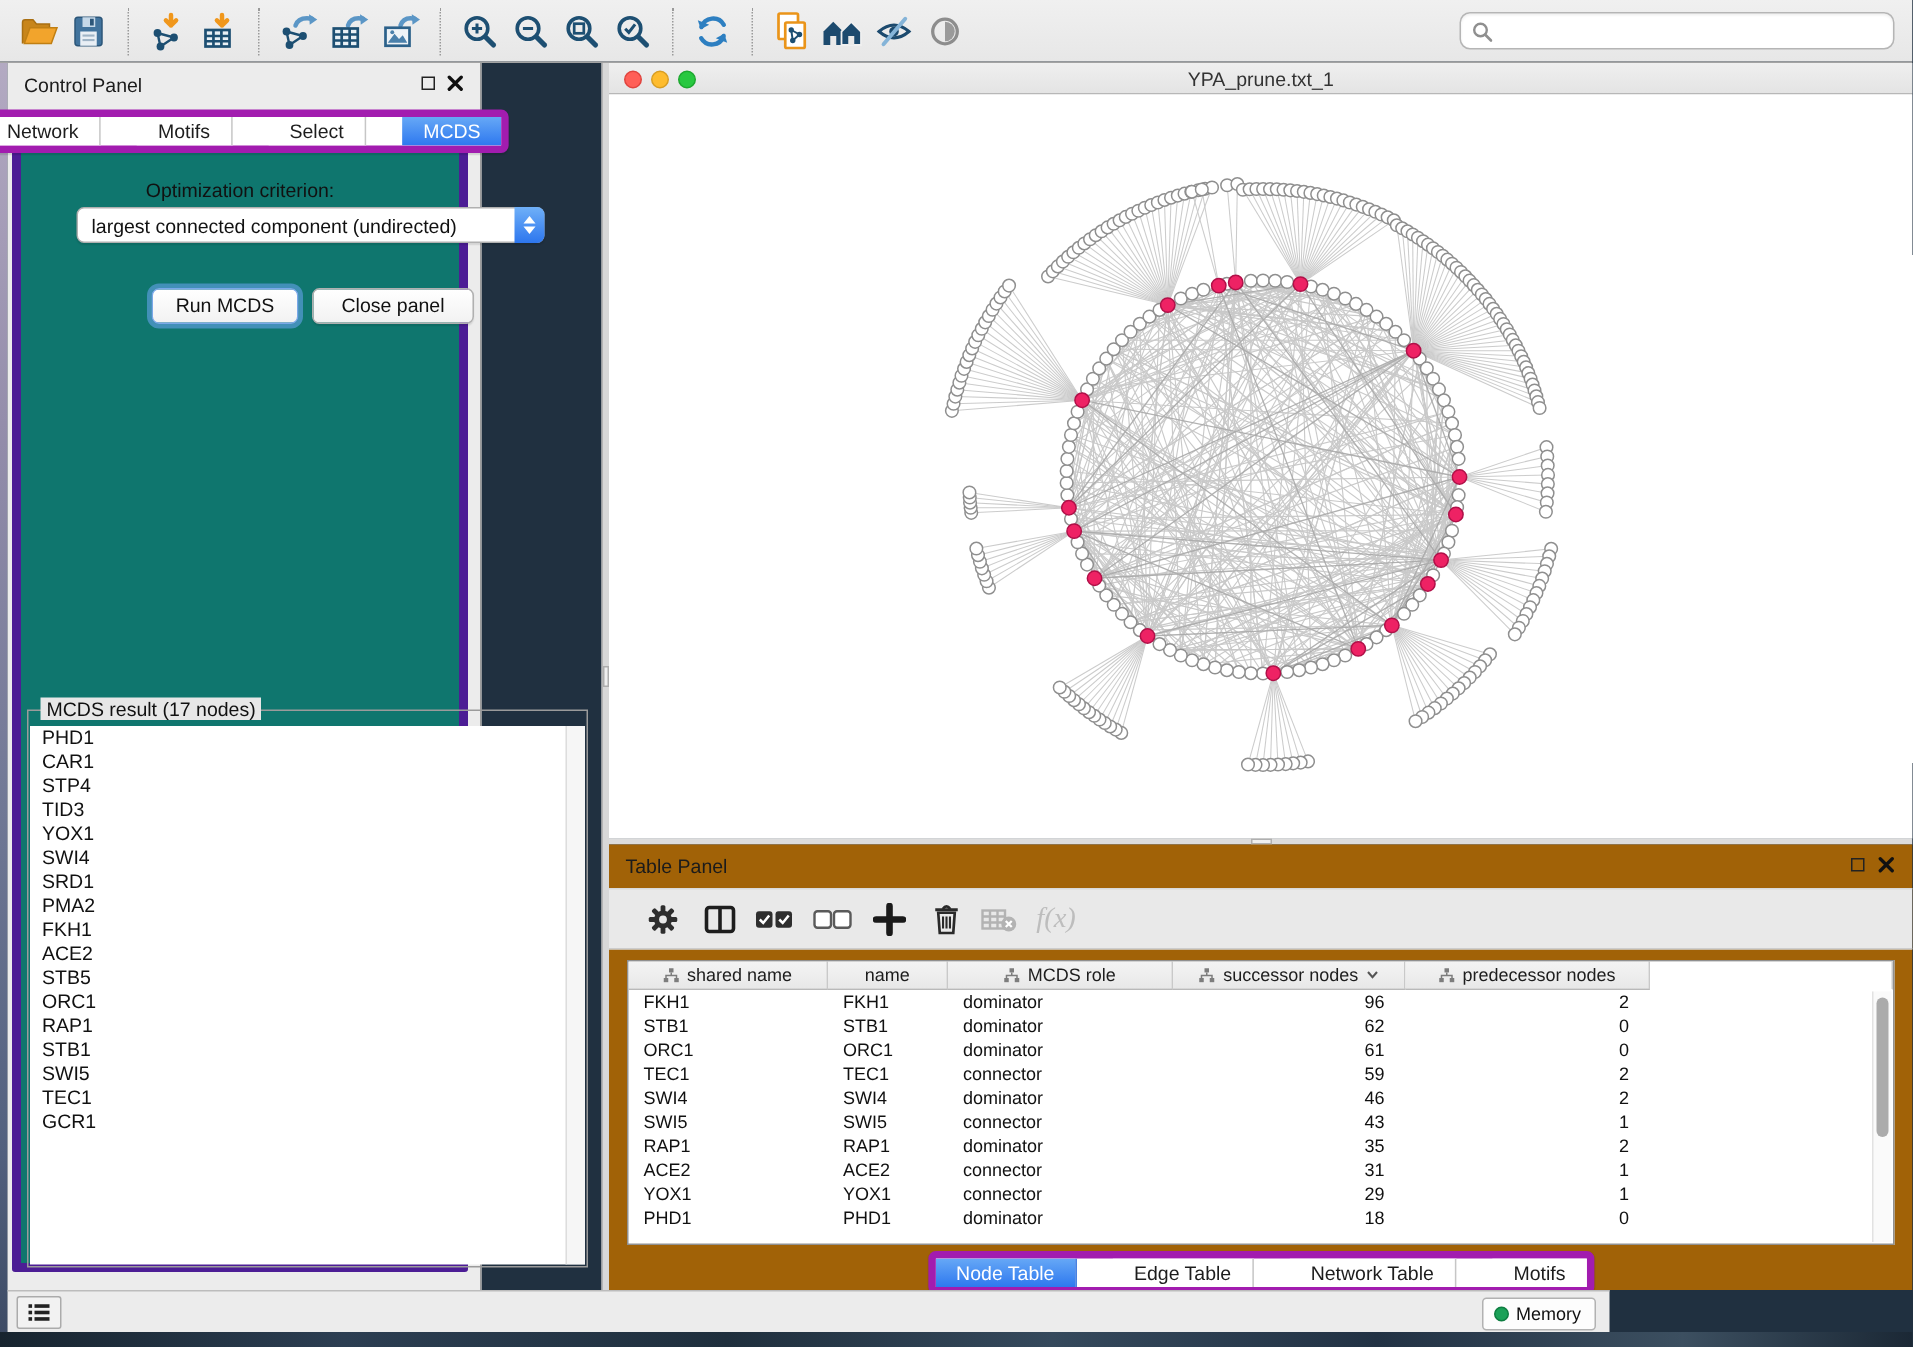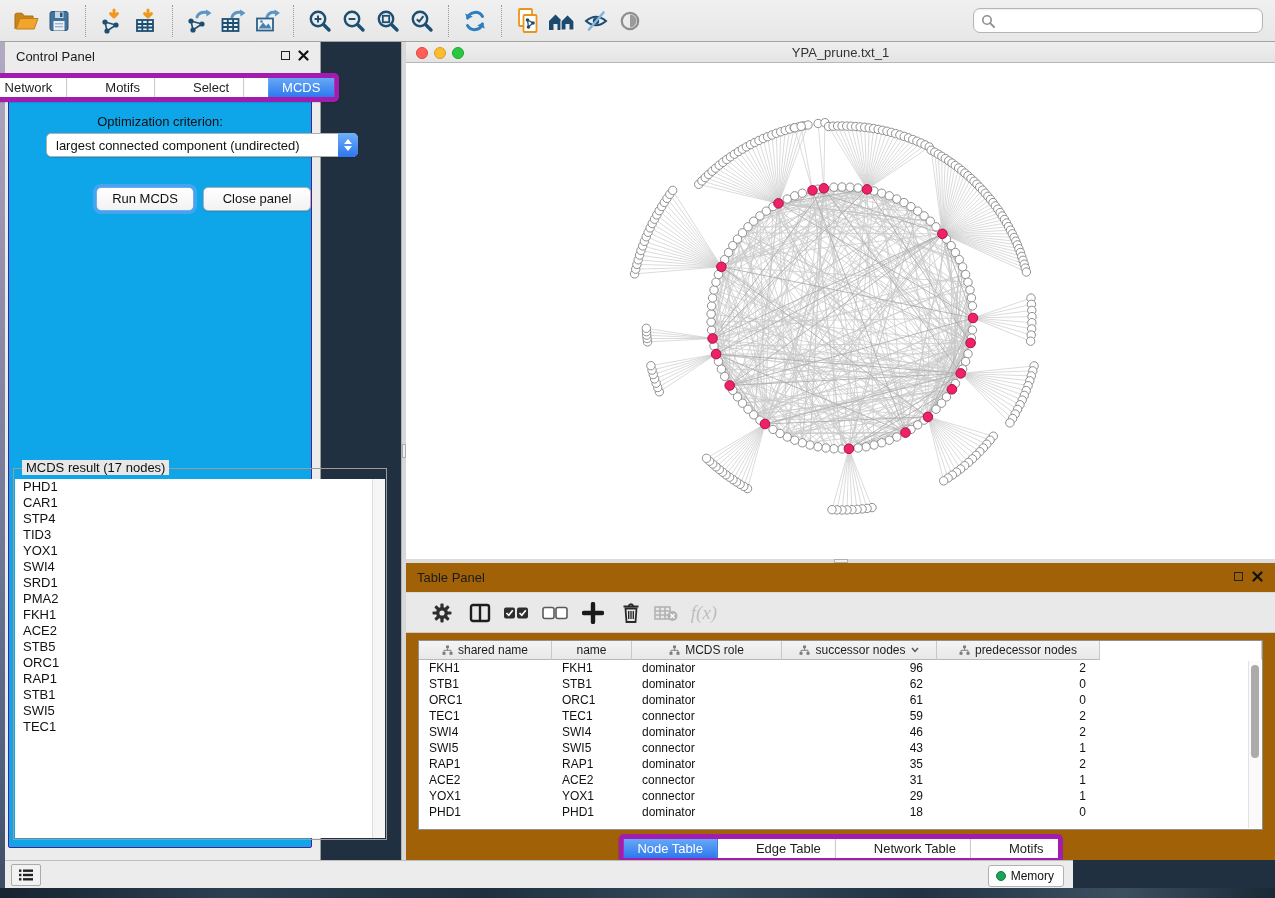--- a/index.html
+++ b/index.html
@@ -31,21 +31,21 @@
   .float-icon { position:absolute; top:9px; width:9px; height:9px; border:1.5px solid #222; background:transparent; }
   .close-icon { position:absolute; top:8px; width:11px; height:11px; }
   .cp-float { right:30px; } .cp-close { right:11px; }
   .seg { display:inline-flex; background:#fff; border:5px solid #a21caf; border-radius:5px; overflow:hidden;
     box-shadow:0 1px 1px rgba(0,0,0,.12);gap:24px; }
   .seg-item { padding:2px 14px; font-size:13px; color:#1d1d1d; background:#fff; border-right:1px solid #c6c6c6; white-space:nowrap; }
   .seg-item:last-child { border-right:none; }
   .seg-item.active { background:linear-gradient(#66a8f6,#2e78ef); color:#fff; border-right-color:#2b6ddd; }
   .cp-tabs { position:absolute; top:31px; left:50%; transform:translateX(-50%); z-index:2; }
   .cp-content { position:absolute; left:3px; right:8px; top:43px; bottom:12px;
-    background:#0ea5e9; border:1px solid #4c1d95; border-radius:2px; }
+    background:#0f766e; border:6px solid #4c1d95; border-radius:2px; }
   .opt-label { position:absolute; top:28px; left:0; right:0; text-align:center; font-size:13px; color:#111; }
   .criterion-select { position:absolute; left:37px; top:47px; width:312px; height:24px; background:#fff;
     border:1px solid #b0b0b0; border-radius:5px; display:flex; align-items:center; box-shadow:0 1px 1px rgba(0,0,0,.1); }
   .criterion-select .val { flex:1; padding-left:9px; font-size:13px; color:#111; white-space:nowrap; overflow:hidden; }
   .stepper { width:20px; height:24px; margin:-1px -1px -1px 0; border-radius:0 5px 5px 0;
     background:linear-gradient(#6fb0f8,#2d76ee); display:flex; flex-direction:column; align-items:center; justify-content:center; gap:2px; }
   .tri-up { width:0; height:0; border-left:4px solid transparent; border-right:4px solid transparent; border-bottom:5px solid #fff; }
   .tri-down { width:0; height:0; border-left:4px solid transparent; border-right:4px solid transparent; border-top:5px solid #fff; }
   .cp-btn { position:absolute; top:82px; height:24px; background:linear-gradient(#ffffff,#f2f2f2);
     border:1px solid #b0b0b0; border-radius:5px; font-size:13px; color:#111; text-align:center; line-height:22px;
@@ -286,20 +286,21 @@
           <div class="mcds-item">SRD1</div>
           <div class="mcds-item">PMA2</div>
           <div class="mcds-item">FKH1</div>
           <div class="mcds-item">ACE2</div>
           <div class="mcds-item">STB5</div>
           <div class="mcds-item">ORC1</div>
           <div class="mcds-item">RAP1</div>
           <div class="mcds-item">STB1</div>
           <div class="mcds-item">SWI5</div>
           <div class="mcds-item">TEC1</div>
+          <div class="mcds-item">GCR1</div>
         </div>
     </div>
   </div>
 </div>
 
 <div class="v-split">
   <div class="v-split-handle"></div>
 </div>
 
 <div class="net-window">

